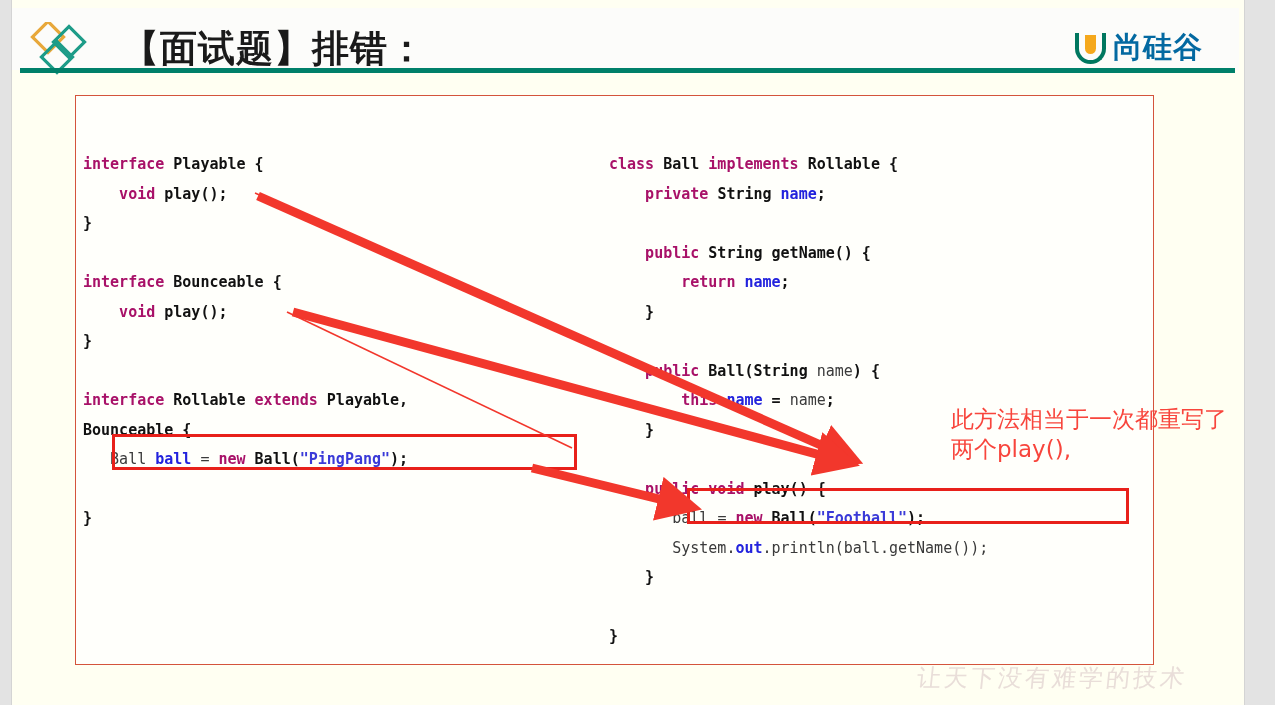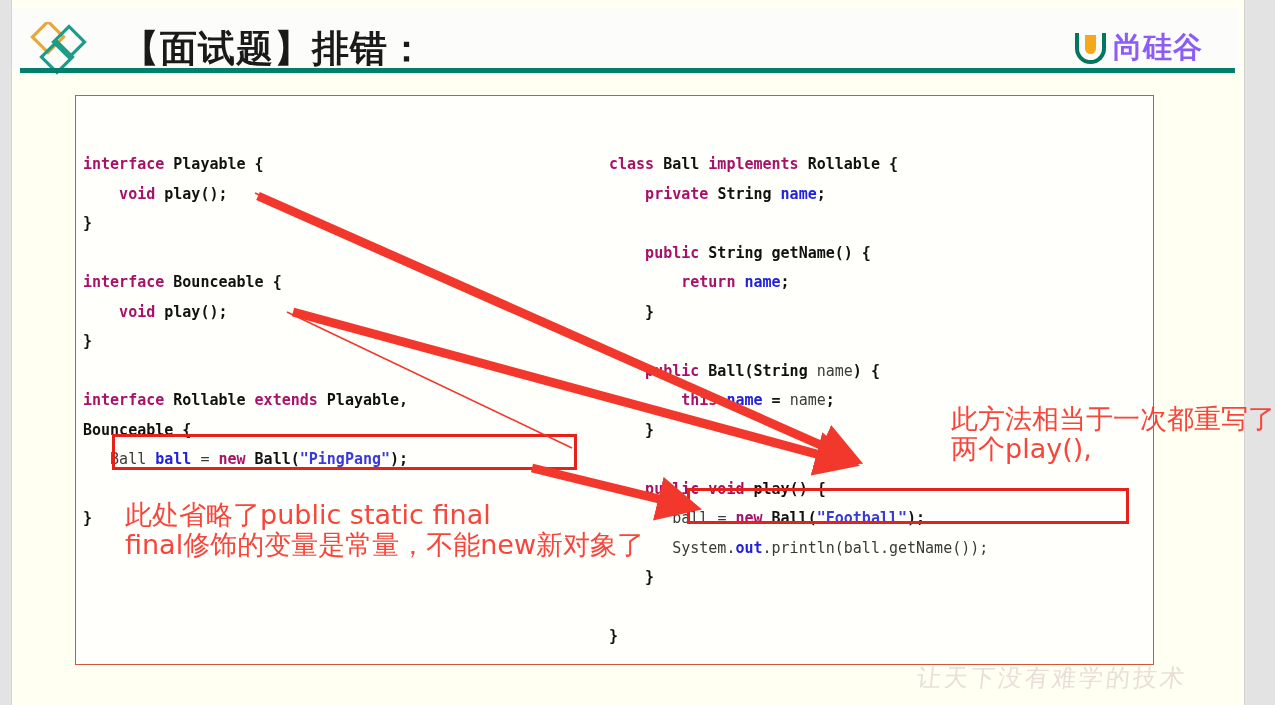--- a/index.html
+++ b/index.html
@@ -13,21 +13,21 @@
   #header{position:absolute;left:0;top:8px;width:1227px;height:62px;background:#fcfcfa;}
   #header-rule{position:absolute;left:8px;top:68px;width:1215px;height:5px;background:#00806a;}
 
   #logo-diamonds{position:absolute;left:12px;top:14px;width:70px;height:56px;}
   #title{position:absolute;left:110px;top:16px;font-family:"DejaVu Serif","Liberation Serif",serif;
          font-size:37px;font-weight:bold;color:#1a1a1a;letter-spacing:1px;white-space:nowrap;}
 
   #brand{position:absolute;right:36px;top:20px;display:flex;align-items:center;gap:7px;}
   #brand-mark{width:31px;height:31px;position:relative;}
   #brand-text{font-family:"DejaVu Sans","Liberation Sans",sans-serif;font-size:29px;font-weight:bold;
-              color:#8b5cf6;letter-spacing:1px;}
+              color:#0369a1;letter-spacing:1px;}
 
   
   #panel{position:absolute;left:63px;top:95px;width:1079px;height:570px;
          background:#fffffb;border:1.6px solid #d4543c;box-sizing:border-box;}
 
   
   #watermark{position:absolute;left:905px;top:662px;font-size:24px;color:#e9ded9;
              font-family:"DejaVu Serif","Liberation Serif",serif;letter-spacing:3px;white-space:nowrap;
              transform:skewX(-6deg);}
 
@@ -43,21 +43,21 @@
   .plain{color:#3a3a3a;font-weight:normal;}
   .id{color:#111;}
 
   
   .hl-box{position:absolute;border:3px solid #e8201a;box-sizing:border-box;}
   #hl-box-pingpang{left:100px;top:434px;width:465px;height:36px;}
   #hl-box-football{left:675px;top:488px;width:442px;height:36px;}
 
   
   .anno{position:absolute;color:#f8453c;font-family:"DejaVu Sans","Liberation Sans",sans-serif;
-        font-size:27px;line-height:30px;white-space:pre;}
+        font-size:23px;line-height:30px;white-space:pre;}
   #anno-left{left:113px;top:500px;}
   #anno-right{left:939px;top:404px;}
 
   
   #arrows{position:absolute;left:0;top:0;width:1227px;height:705px;pointer-events:none;}
 
   
   .u-outer{position:absolute;left:0;top:0;width:31px;height:31px;border:4px solid #00775f;
            border-radius:0 0 16px 16px;border-top:none;box-sizing:border-box;}
   .u-inner{position:absolute;left:10px;top:2px;width:11px;height:19px;background:#f5a81c;
@@ -88,22 +88,20 @@
     <div id="header-rule"></div>
 
     <div id="panel"></div>
 
     <div class="code" id="code-left"><div><span class="kw">interface </span><span class="id">Playable {</span></div><div><span class="kw">    void </span><span class="id">play();</span></div><div><span class="id">}</span></div><div>&nbsp;</div><div><span class="kw">interface </span><span class="id">Bounceable {</span></div><div><span class="kw">    void </span><span class="id">play();</span></div><div><span class="id">}</span></div><div>&nbsp;</div><div><span class="kw">interface </span><span class="id">Rollable </span><span class="kw">extends </span><span class="id">Playable,</span></div><div><span class="id">Bounceable {</span></div><div><span class="plain">   Ball </span><span class="fld">ball </span><span class="plain">= </span><span class="kw">new </span><span class="id">Ball(</span><span class="str">"PingPang"</span><span class="id">);</span></div><div>&nbsp;</div><div><span class="id">}</span></div></div>
     <div class="code" id="code-right"><div><span class="kw">class </span><span class="id">Ball </span><span class="kw">implements </span><span class="id">Rollable {</span></div><div><span class="kw">    private </span><span class="id">String </span><span class="fld">name</span><span class="id">;</span></div><div>&nbsp;</div><div><span class="kw">    public </span><span class="id">String getName() {</span></div><div><span class="kw">        return </span><span class="fld">name</span><span class="id">;</span></div><div><span class="id">    }</span></div><div>&nbsp;</div><div><span class="kw">    public </span><span class="id">Ball(String </span><span class="plain">name</span><span class="id">) {</span></div><div><span class="kw">        this</span><span class="id">.</span><span class="fld">name </span><span class="id">= </span><span class="plain">name</span><span class="id">;</span></div><div><span class="id">    }</span></div><div>&nbsp;</div><div><span class="kw">    public void </span><span class="id">play() {</span></div><div><span class="plain">       ball </span><span class="plain">= </span><span class="kw">new </span><span class="id">Ball(</span><span class="str">"Football"</span><span class="id">);</span></div><div><span class="plain">       System.</span><span class="fld">out</span><span class="plain">.println(ball.getName());</span></div><div><span class="id">    }</span></div><div>&nbsp;</div><div><span class="id">}</span></div></div>
 
     <div class="hl-box" id="hl-box-pingpang"></div>
     <div class="hl-box" id="hl-box-football"></div>
 
-    <div class="anno" id="anno-left">此处省略了public static final
-final修饰的变量是常量，不能new新对象了</div>
     <div class="anno" id="anno-right">此方法相当于一次都重写了
 两个play(),</div>
 
     <svg id="arrows" viewBox="0 0 1227 705">
       <defs>
         <marker id="ah" markerWidth="5" markerHeight="5" refX="3.4" refY="2.5" orient="auto">
           <path d="M0,0 L5,2.5 L0,5 z" fill="#f2372c"></path>
         </marker>
       </defs>
       <line x1="246" y1="196" x2="838" y2="458" stroke="#f2372c" stroke-width="9" marker-end="url(#ah)"></line>

